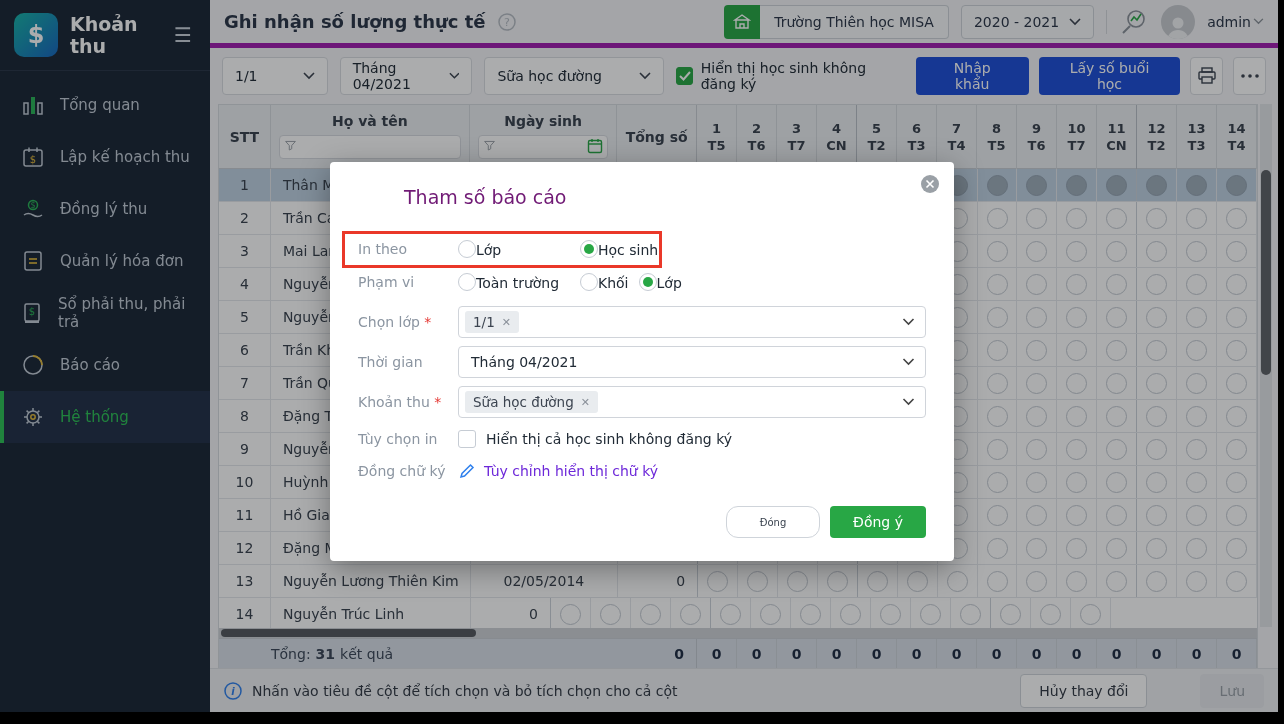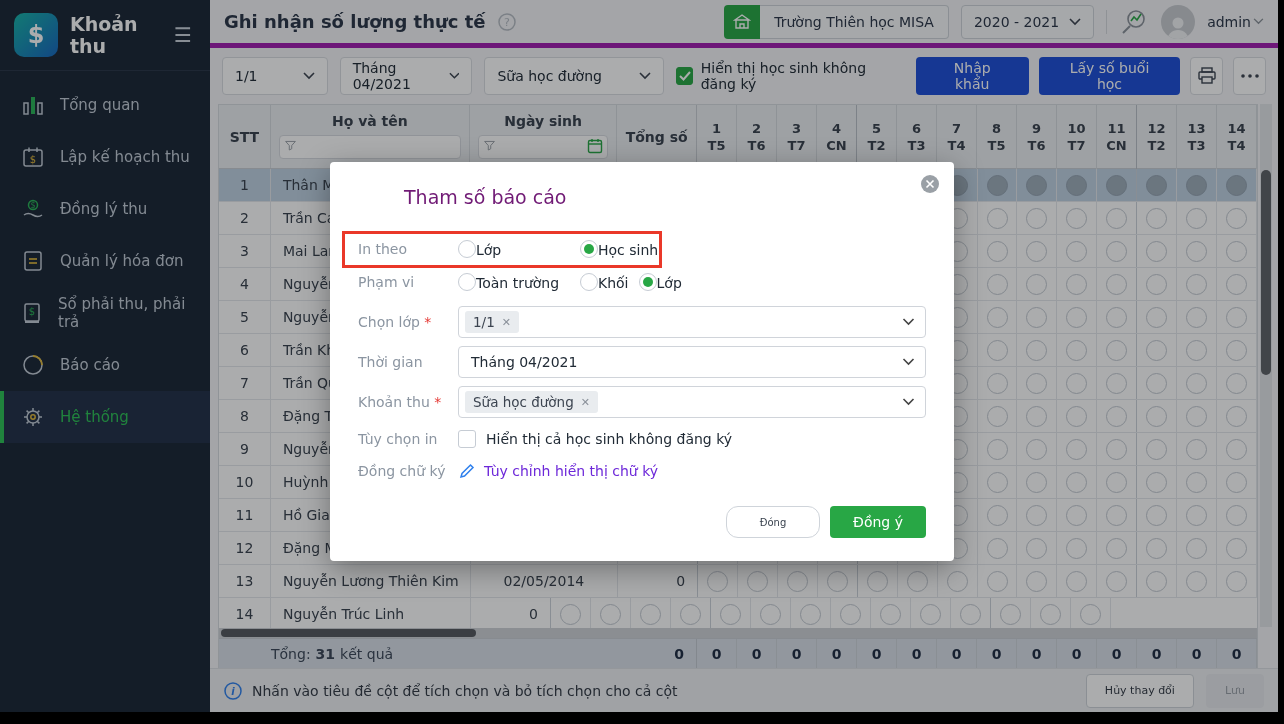--- a/index.html
+++ b/index.html
@@ -75,21 +75,21 @@
   .vscroll .thumb { position:absolute; left:1px; top:66px; width:10px; height:205px; background:#5f6368; border-radius:5px; cursor:grab; }
   .trow-total { display:flex; height:30px; background:#d9e0e9; font-weight:bold; color:#1f2c43; border-top:1px solid #c8cdd4; }
   .tt-label { width:400px; display:flex; align-items:center; gap:5px; padding:0 12px 0 52px; font-weight:normal; color:#3c4758; }
   .tt-total { width:80px; display:flex; align-items:center; justify-content:flex-end; padding-right:12px; border-right:1px solid #c3c9d1; }
   .tt-day { width:40px; display:flex; align-items:center; justify-content:center; border-right:1px solid #cdd3da; }
 
   
   .page-footer { position:absolute; left:0; right:0; top:668px; height:44px; background:#eef0f3; border-top:1px solid #dcdfe4; display:flex; align-items:center; padding:0 14px; gap:10px; }
   .info-text { color:#333a45; }
   .pf-right { margin-left:auto; display:flex; gap:12px; }
-  .obtn { height:34px; padding:0 18px; background:#fff; border:1px solid #cfd4da; border-radius:4px; color:#333a45; font-size:11px; cursor:pointer; font-family:inherit; }
+  .obtn { height:34px; padding:0 18px; background:#fff; border:1px solid #cfd4da; border-radius:4px; color:#333a45; font-size:14px; cursor:pointer; font-family:inherit;margin-left:41px; }
   .obtn.disabled { background:#e7e9ed; border-color:#e7e9ed; color:#9aa0a8; cursor:default; }
 
   
   .overlay { position:absolute; inset:0; background:rgba(10,12,16,.34); z-index:10; }
   .modal { position:absolute; left:330px; top:162px; width:624px; height:399px; background:#fff; border-radius:4px;
            box-shadow:0 8px 30px rgba(0,0,0,.35); z-index:20; }
   .m-title { position:absolute; left:28px; top:24px; font-size:19px; color:#701a75;margin-left:46px; }
   .m-close { position:absolute; right:14px; top:12px; cursor:pointer; }
   .m-row { position:absolute; left:28px; right:28px; display:flex; align-items:center; }
   .m-label { width:100px; color:#8b95a1; flex:none; }

